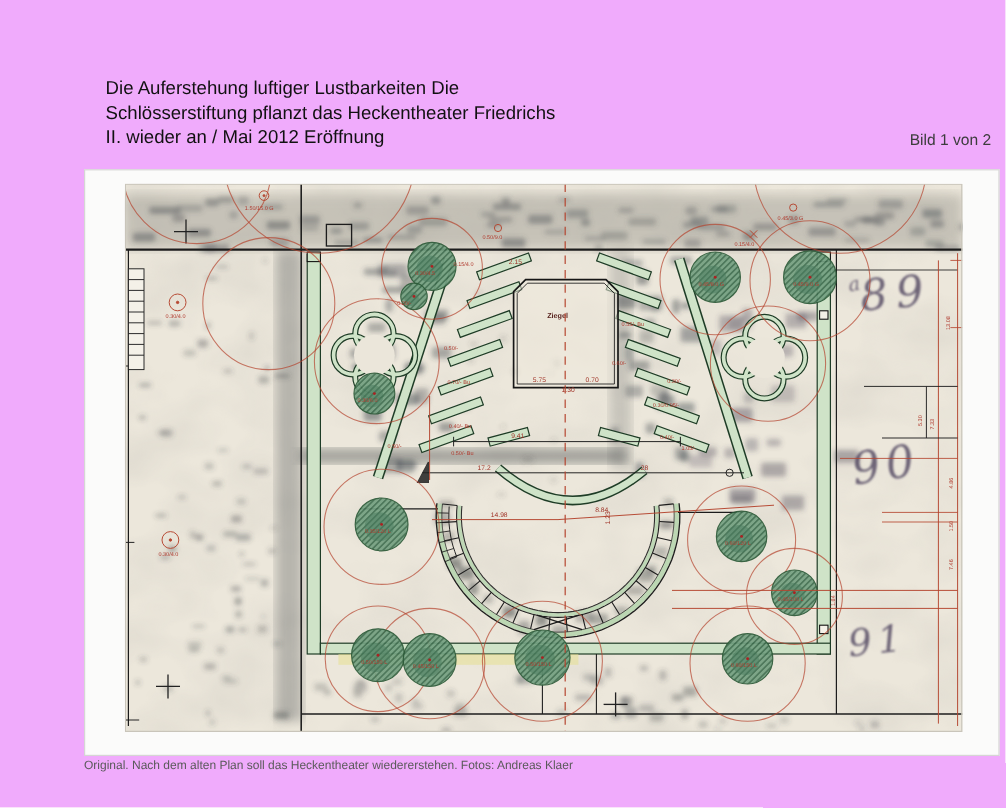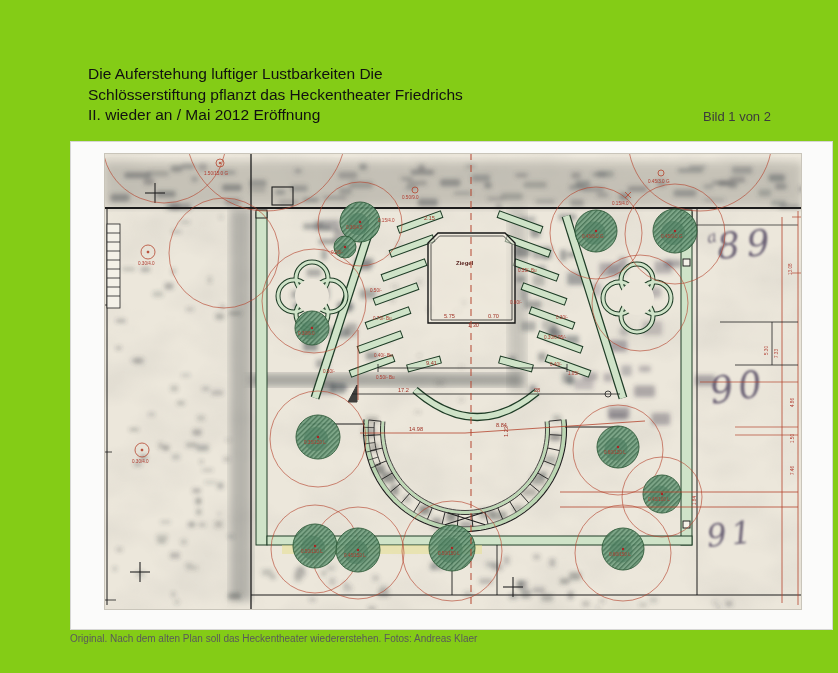--- a/index.html
+++ b/index.html
@@ -1,20 +1,20 @@
 <!DOCTYPE html>
 <html><head>
 <meta charset="utf-8">
 <style>
   html,body{margin:0;padding:0;background:#fff;width:838px;height:673px;
     font-family:"Liberation Sans",sans-serif;overflow:hidden;position:relative}
-  .page{position:absolute;inset:0;width:838px;height:673px;background:#84cc16}
+  .page{position:absolute;inset:0;width:838px;height:673px;background:#f0abfc}
   .title{position:absolute;left:88px;top:64px;width:520px;font-size:15.5px;line-height:20.5px;
     color:#111;white-space:pre-line}
-  .counter{position:absolute;top:109px;left:703px;width:123px;
+  .counter{position:absolute;top:109px;left:703px;width:123px;text-align:right;
     font-size:13px;color:#3c3c3c}
   .figure-box{position:absolute;left:70px;top:141px;width:761px;height:487px;
     background:#fbfbfa;border:1px solid #d6d6d4}
   .photo{position:absolute;left:33px;top:11px;width:698px;height:457px}
   .caption{position:absolute;left:70px;top:633px;width:700px;font-size:10px;color:#5a5a5a}
   
   .dim{font-size:5.6px;fill:#9e2f23;font-family:"Liberation Sans",sans-serif}
   .lbl{font-size:4.6px;fill:#b03a2e;font-family:"Liberation Sans",sans-serif}
   .stg{font-size:6px;fill:#5a2420;font-weight:bold;font-family:"Liberation Sans",sans-serif}
   .hw{font-family:"DejaVu Serif",serif;font-style:italic;fill:#4f4560;opacity:.8}

